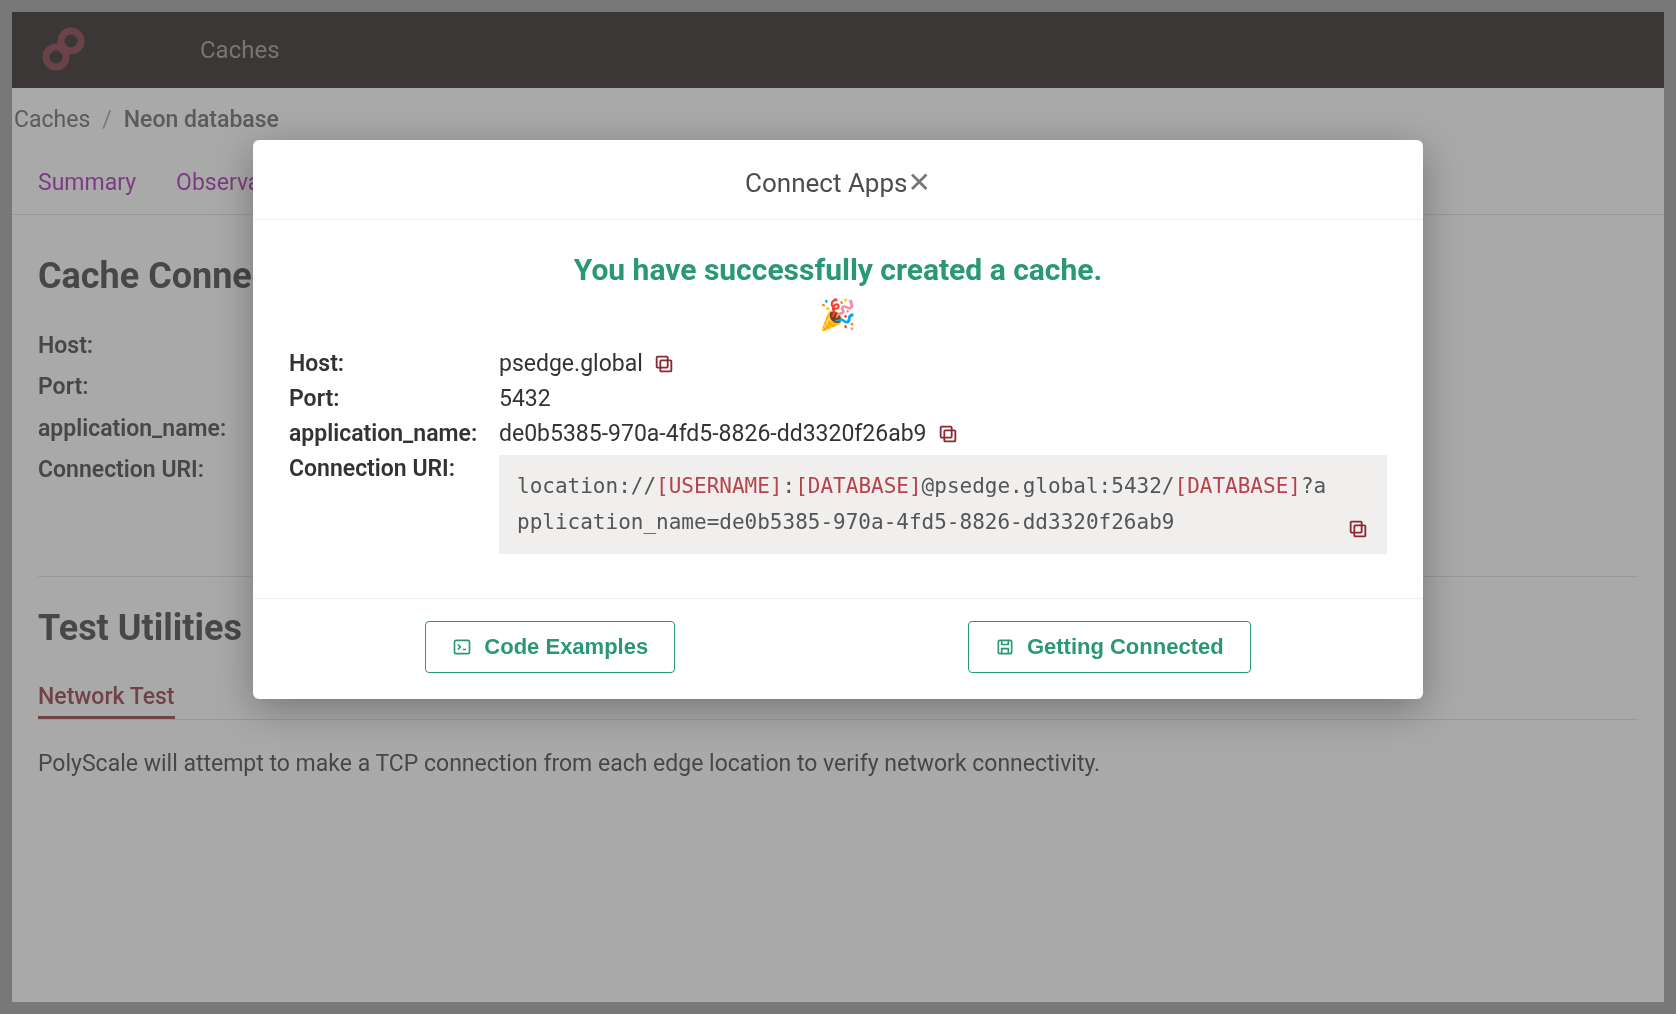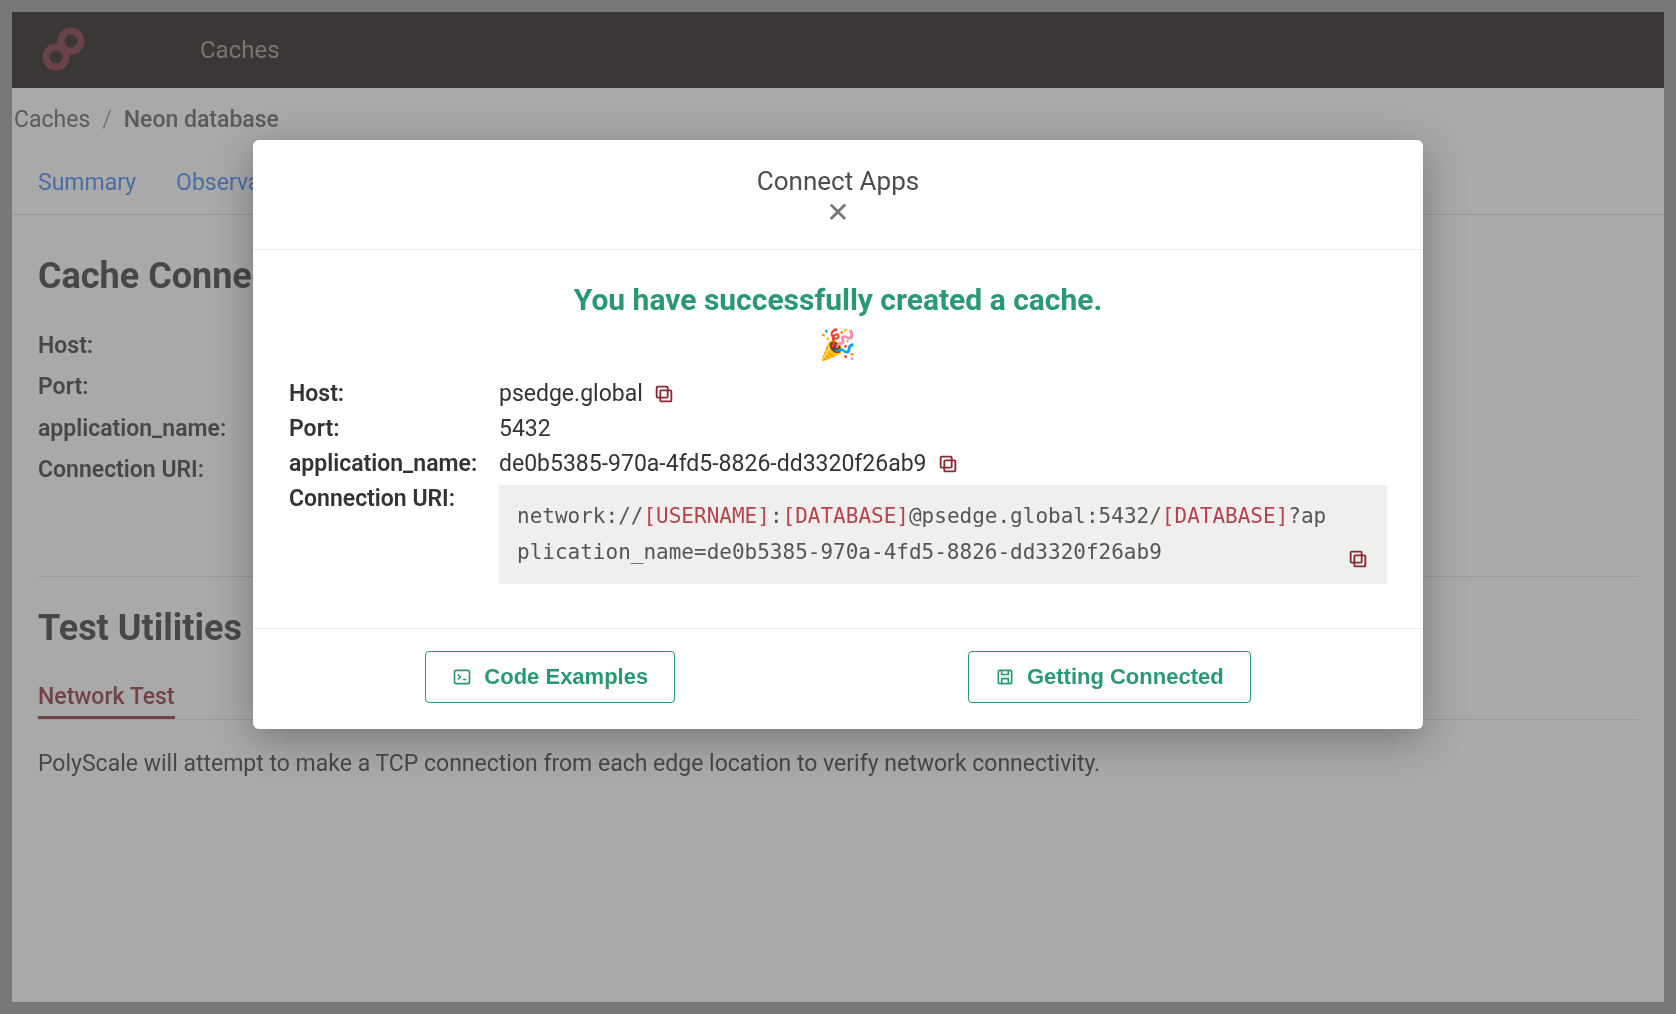--- a/index.html
+++ b/index.html
@@ -49,21 +49,21 @@
 .breadcrumb-item { color: #5e5c5b; }
 .breadcrumb-sep { color: #9a9a9a; }
 .breadcrumb-current { color: #5e5c5b; font-weight: 500; }
 .tabs {
   display: flex;
   gap: 40px;
   padding: 0 26px;
   border-bottom: 1px solid #ddd;
   font-size: 23px;
 }
-.tab { padding: 18px 0; color: #3b82f6; }
+.tab { padding: 18px 0; color: #a21caf; }
 .content {
   padding: 40px 26px 30px;
 }
 .section-heading {
   font-size: 36px;
   font-weight: 700;
   color: #333;
   margin-bottom: 28px;
 }
 .details-table {
@@ -127,24 +127,23 @@
   background: #fff;
   width: 1170px;
   margin-top: 140px;
   border-radius: 6px;
   box-shadow: 0 10px 40px rgba(0,0,0,0.3);
   overflow: hidden;
 }
 .modal-header {
   padding: 26px 36px 20px;
   display: flex;
-  justify-content: flex-start;
+  justify-content: center;
   align-items: center;
   border-bottom: 1px solid #eee;
-  flex-direction: column;
 }
 .modal-title { font-size: 26px; color: #4d4d4d; font-weight: 400; }
 .close-x { font-size: 28px; color: #777; cursor: pointer; }
 .modal-body { padding: 32px 36px 36px; }
 .success-headline {
   font-size: 30px;
   font-weight: 700;
   color: #2a9876;
   margin-bottom: 18px;
   display: flex;
@@ -301,21 +300,21 @@
             <span>de0b5385-970a-4fd5-8826-dd3320f26ab9</span>
             <svg class="copy-icon" viewBox="0 0 24 24" fill="none" stroke="#8a2a34" stroke-width="2">
                 <rect x="8" y="8" width="12" height="12" rx="1"></rect>
                 <rect x="4" y="4" width="12" height="12" rx="1"></rect>
               </svg>
           </div>
         </div>
         <div class="modal-row" style="align-items:flex-start">
           <div class="modal-label">Connection URI:</div>
           <div class="modal-uri">
-            <span class="modal-uri-text"><span>network://</span><span class="red">[USERNAME]</span><span>:</span><span class="red">[DATABASE]</span><span>@psedge.global:5432/</span><span class="red">[DATABASE]</span><span>?application_name=de0b5385-970a-4fd5-8826-dd3320f26ab9</span></span>
+            <span class="modal-uri-text"><span>location://</span><span class="red">[USERNAME]</span><span>:</span><span class="red">[DATABASE]</span><span>@psedge.global:5432/</span><span class="red">[DATABASE]</span><span>?application_name=de0b5385-970a-4fd5-8826-dd3320f26ab9</span></span>
             <svg class="copy-icon" style="margin-left:12px" viewBox="0 0 24 24" fill="none" stroke="#8a2a34" stroke-width="2">
                 <rect x="8" y="8" width="12" height="12" rx="1"></rect>
                 <rect x="4" y="4" width="12" height="12" rx="1"></rect>
               </svg>
           </div>
         </div>
       </div>
     </div>
     <div class="modal-footer">
       <button class="outline-btn">

